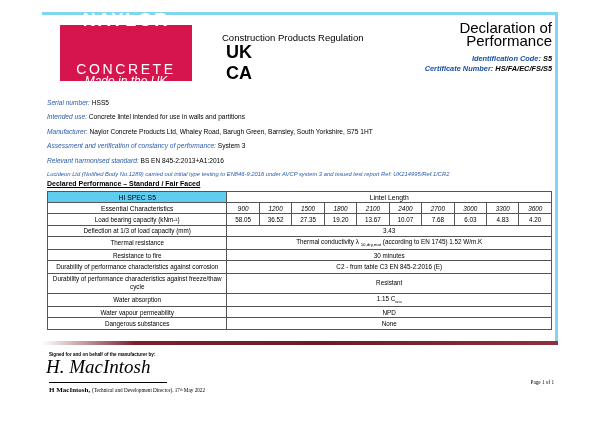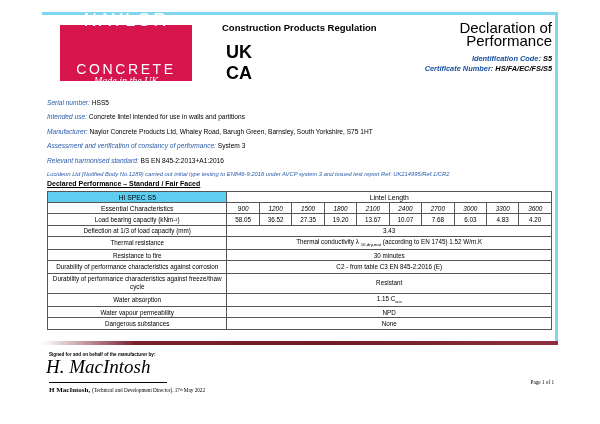--- a/index.html
+++ b/index.html
@@ -32,35 +32,35 @@
 
   
   .logo {
     position: absolute; left: 60px; top: 25px;
     width: 132px; height: 56px;
     background: #d6154d;
     display: flex; flex-direction: column;
     align-items: center; justify-content: center;
     color: #ffffff; text-align: center;
   }
-  .logo-l1 { font-size: 18px; font-weight: normal; letter-spacing: 2.0px; line-height: 19px; text-align: right; }
+  .logo-l1 { font-size: 18px; font-weight: bold; letter-spacing: 2.0px; line-height: 19px; text-align: right; }
   .logo-l2 { font-size: 14px; letter-spacing: 2.6px; line-height: 13px; margin-top: 33px; }
-  .logo-l3 { font-size: 10px; font-style: italic; font-family:Liberation Serif, serif; line-height: 10px; }
+  .logo-l3 { font-size: 12px; font-style: italic; font-family:Liberation Sans, sans-serif; line-height: 10px; }
   .logo-l4 { font-size: 6.2px; font-weight: bold; letter-spacing: .3px; line-height: 10px; }
 
   .ukca {
     position: absolute; left: 226px; top: 42px;
     font-size: 18px; font-weight: bold; line-height: 21px;
     letter-spacing: 0px; color: #000000;
     font-family: "Liberation Sans", sans-serif;
   }
 
   .cpr-title {
-    position: absolute; left: 222px; top: 22px;
-    font-size: 9.5px; font-weight: bold; color: #000;
+    position: absolute; left: 222px; top: 32px;
+    font-size: 9.5px; font-weight: normal; color: #000;
   }
   .dop-title {
     position: absolute; right: 48px; top: 22px;
     text-align: right; font-size: 15px; color: #000; line-height: 12.5px;
   }
   .idcode {
     position: absolute; right: 48px; top: 54px;
     text-align: right; font-size: 7.4px; line-height: 9.5px;
     color: #1a4fa0; font-style: italic; font-weight: bold;
   }

